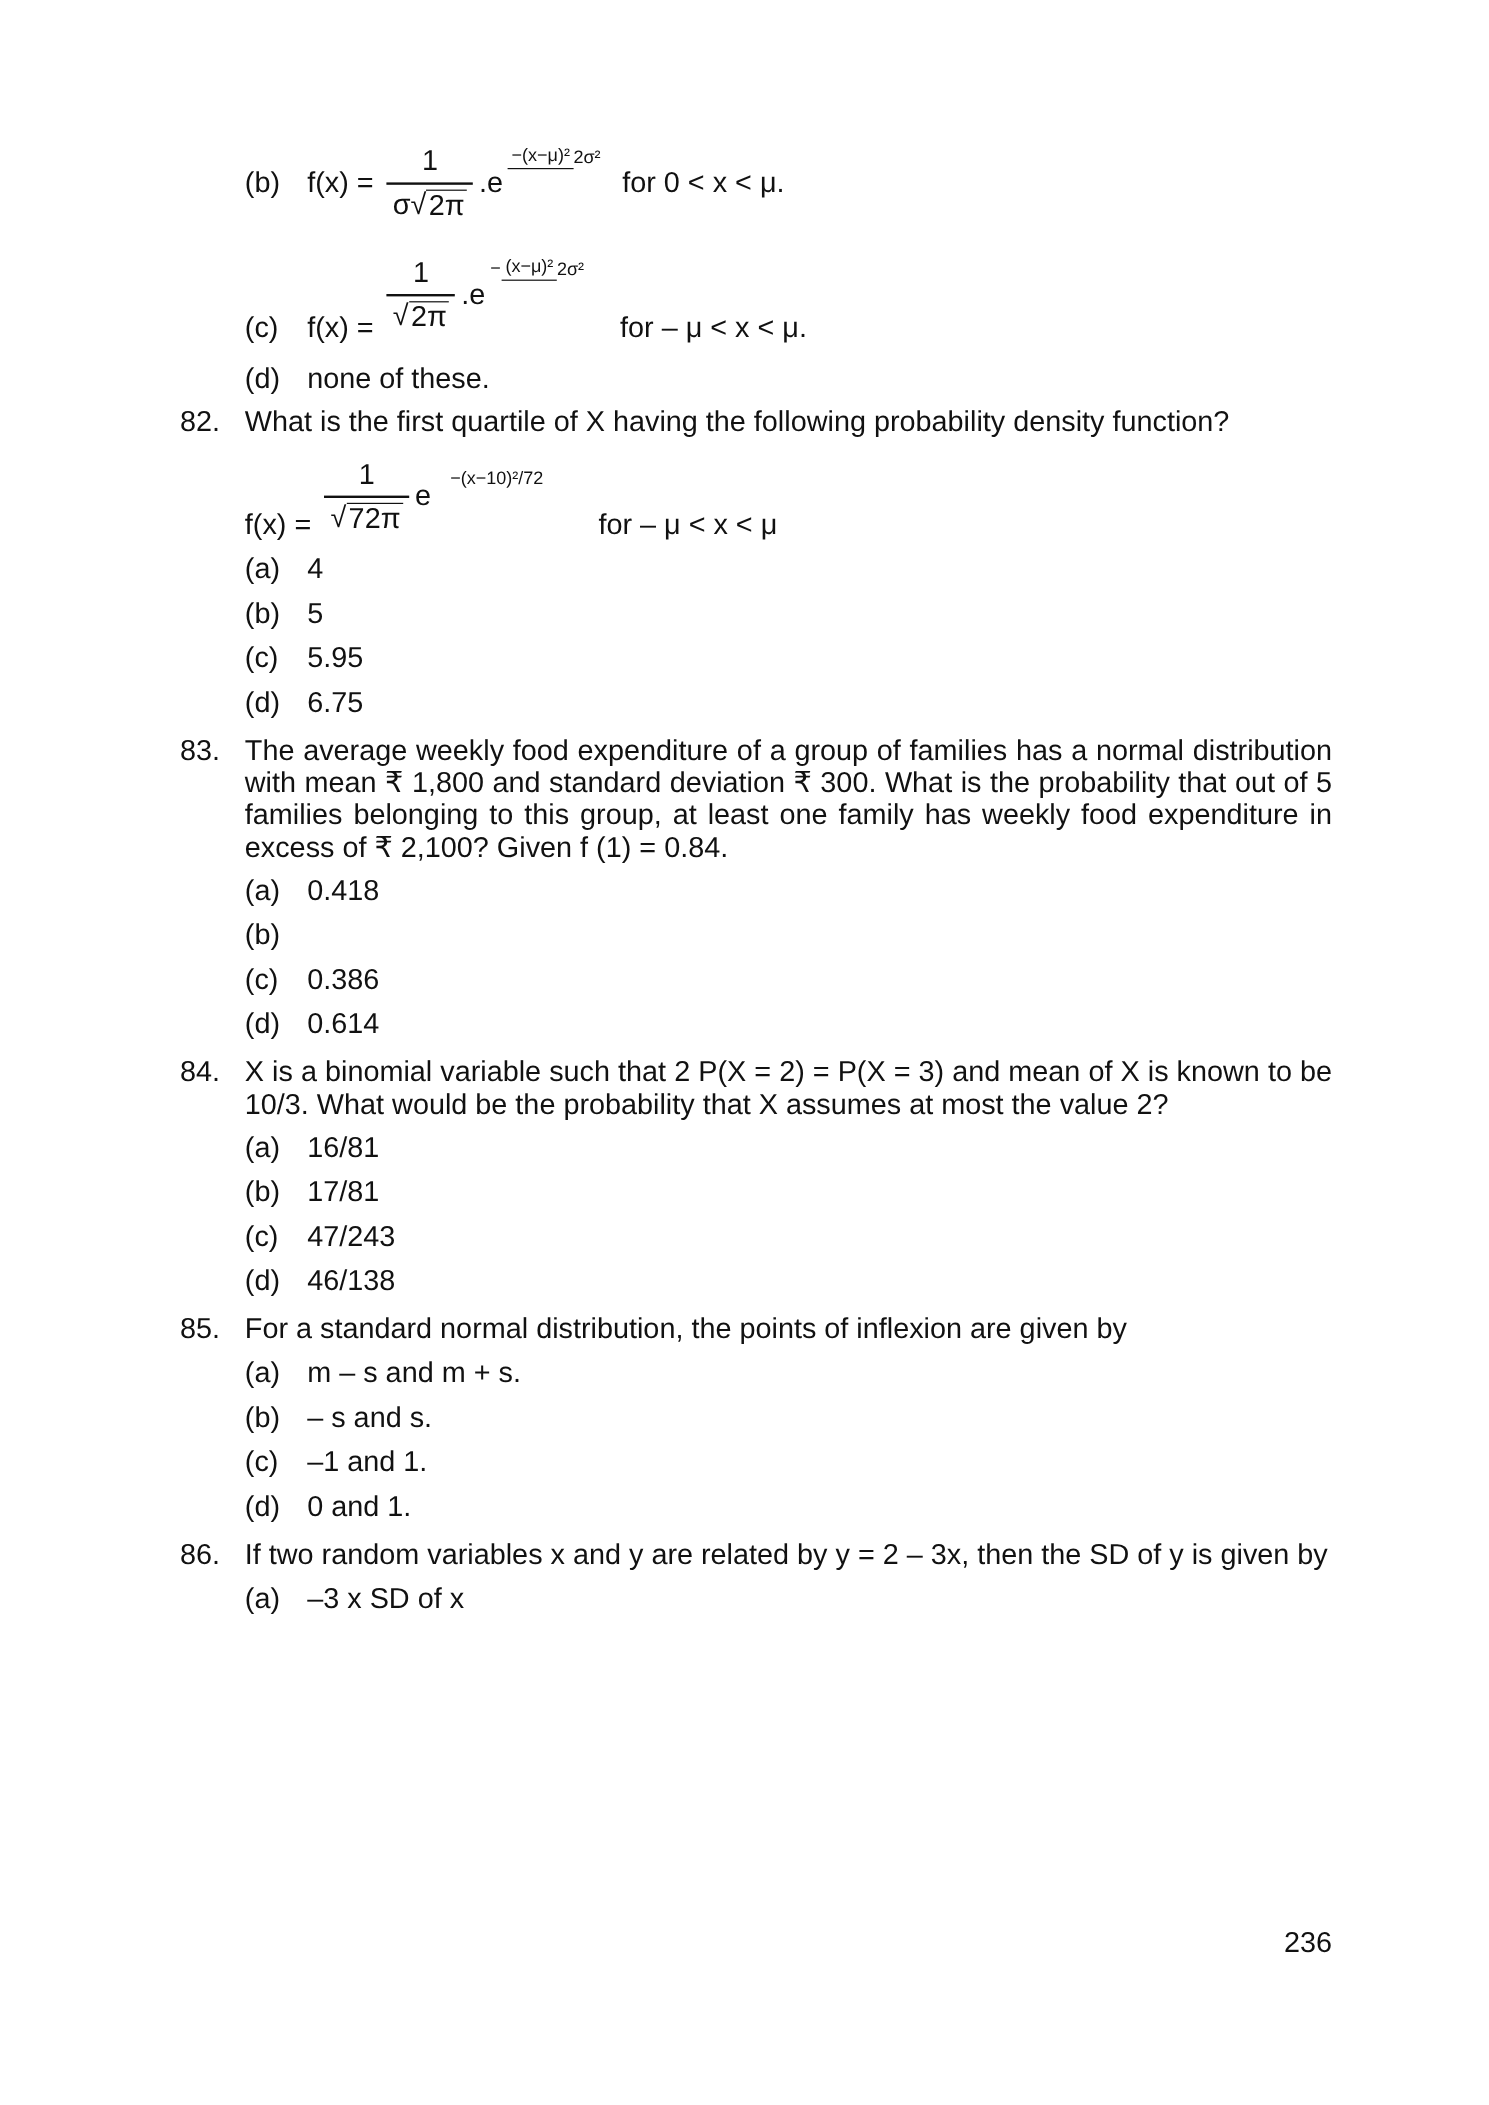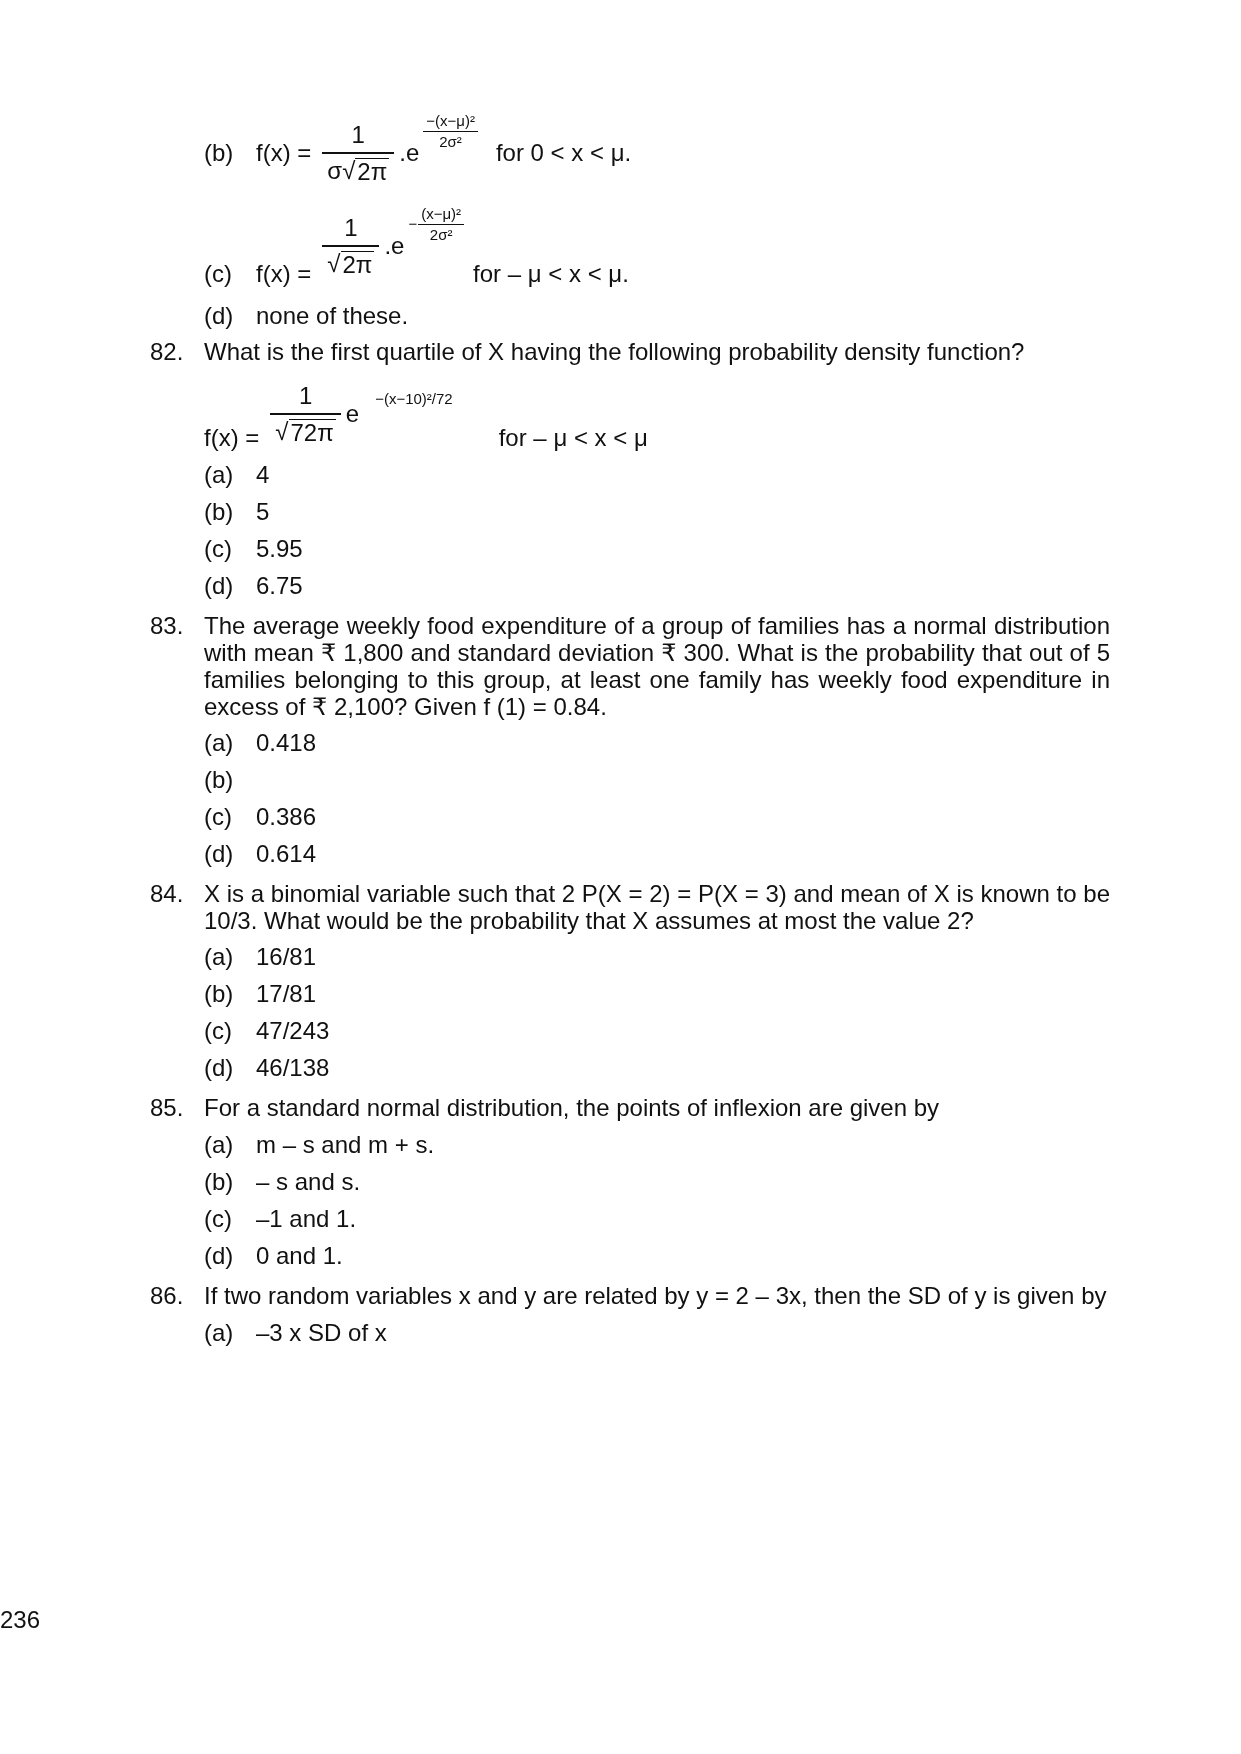--- a/index.html
+++ b/index.html
@@ -29,31 +29,31 @@
   .lhs{white-space:nowrap;margin-right:8px}
   .mcore{display:inline-flex;align-items:center}
   .raise{transform:translateY(-10px)}
   .raise-sm{transform:translateY(-6px)}
   .frac{display:inline-flex;flex-direction:column;align-items:center;text-align:center;margin:0 3px}
   .fnum{padding:0 10px 3px}
   .fden{display:inline-flex;align-items:flex-start;border-top:2px solid #111;padding:3px 5px 0}
   .underroot{border-top:1.6px solid #111;padding:0 2px;line-height:1.05;margin-top:1px}
   .dote{margin-left:2px}
   .sup-group{display:inline-flex;align-items:center;transform:translateY(-22px);margin-left:4px;font-size:15px;line-height:1.15}
-  .supfrac{display:inline-flex;flex-direction:column;align-items:center}
+  .supfrac{display:inline-flex;align-items:center}
   .supfrac .sn{border-bottom:1.5px solid #111;padding:0 3px 1px}
   .supfrac .sd{padding-top:1px}
   .sminus{margin-right:1px}
   .supexp{font-size:15px;transform:translateY(-16px);margin-left:16px;white-space:nowrap}
   .cond{margin-left:18px;white-space:nowrap;align-self:center}
-  .eqrow-c .cond{align-self:flex-end;margin-left:9px}
+  .eqrow-c .cond{align-self:flex-end;margin-left:30px}
   .feq{display:flex;align-items:flex-end;height:74px;margin:12px 0 8px 54px}
   .feq .cond{align-self:flex-end;margin-left:46px}
 
-  .footer{position:absolute;top:1606px;left:0;width:1110px;text-align:left}
+  .footer{position:absolute;top:1606px;left:0;width:1110px;text-align:right}
 </style>
 </head>
 <body>
 
 <div class="content">
 
   <div class="eqrow eqrow-b">
     <span class="optlabel">(b)</span>
     <span class="math">
       <span class="lhs">f(x) =</span>

